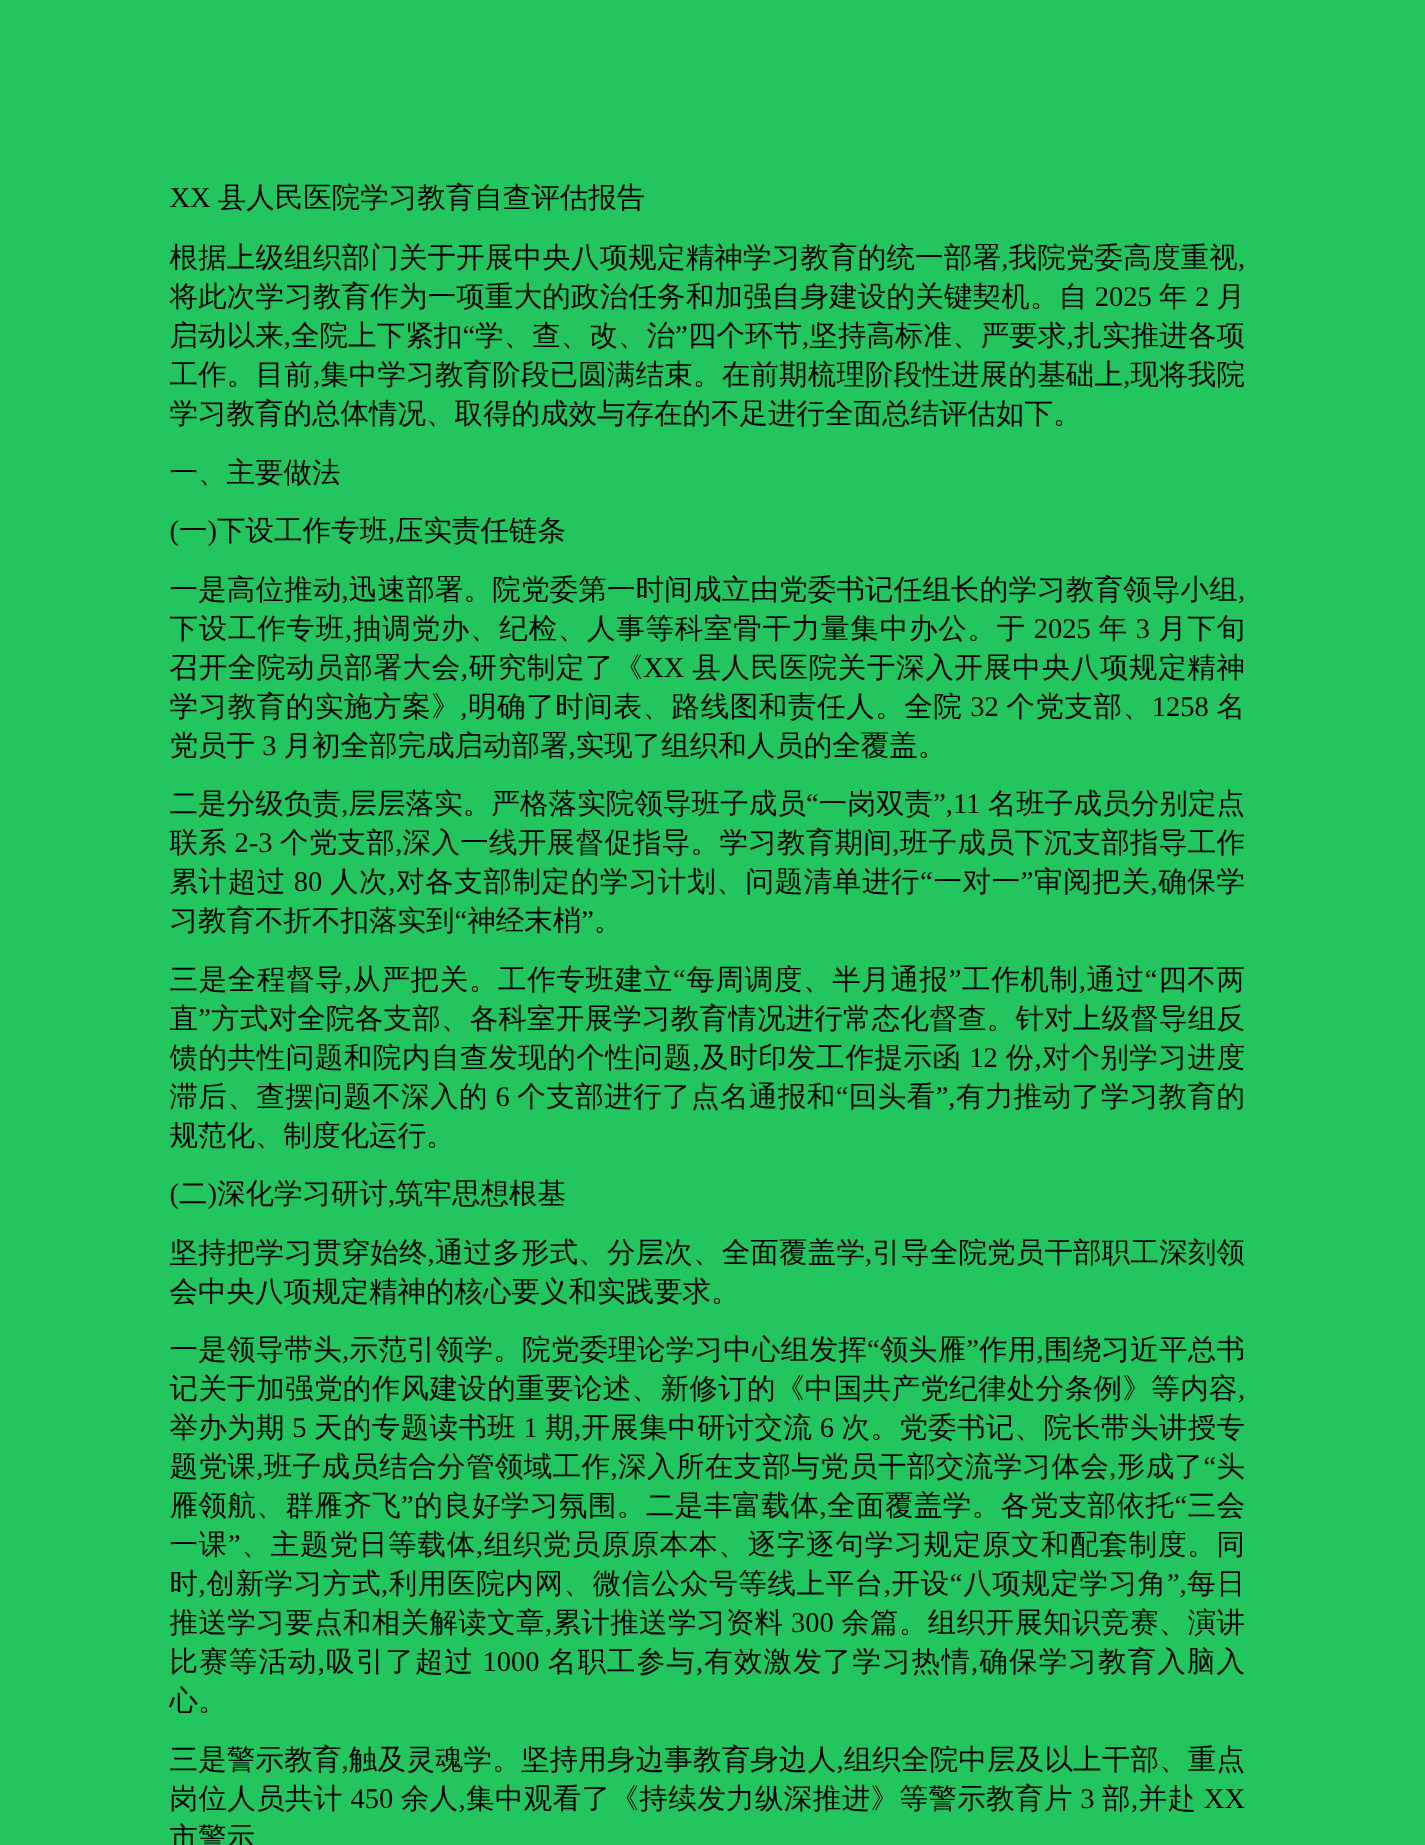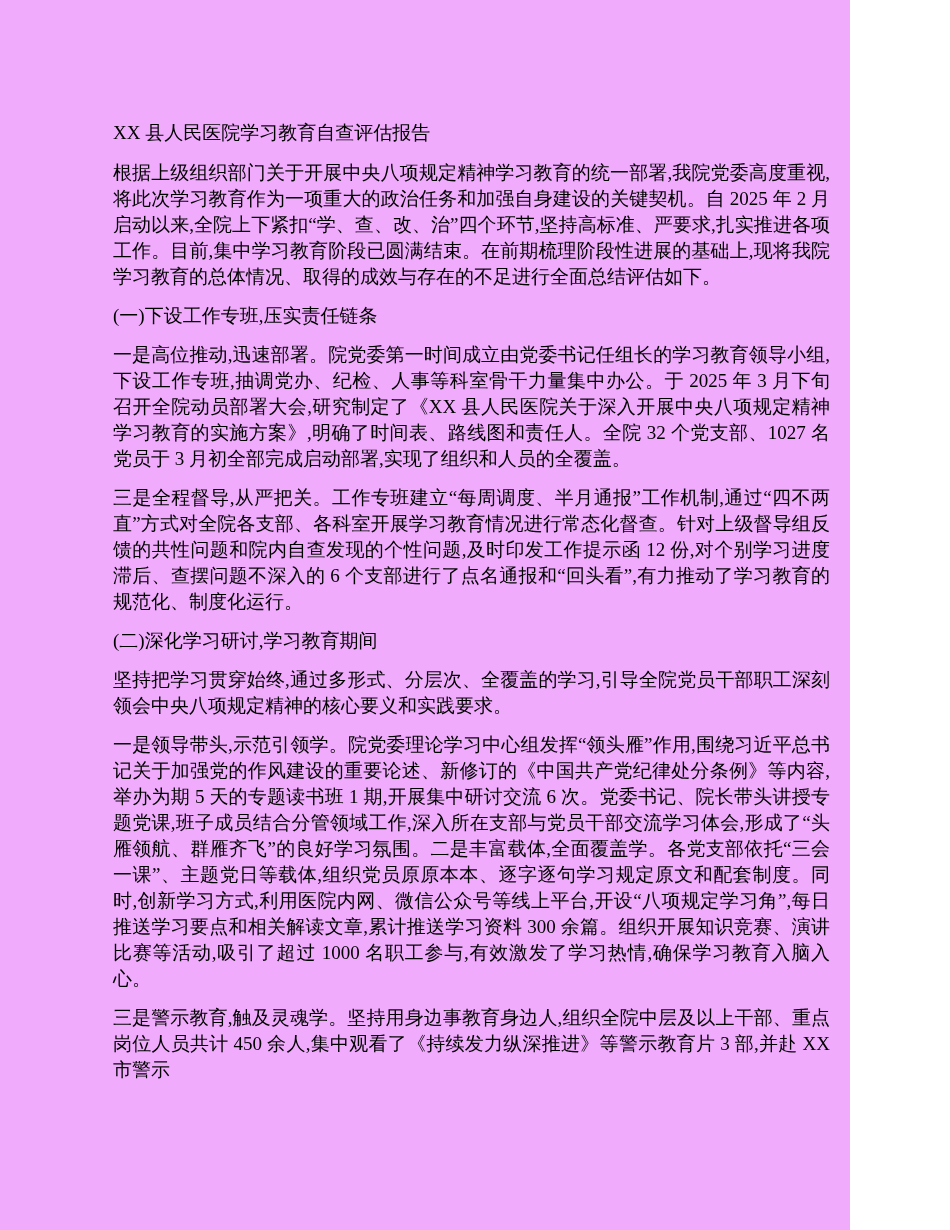--- a/index.html
+++ b/index.html
@@ -2,23 +2,23 @@
 <html><head>
 <meta charset="utf-8">
 <style>
   html, body {
     margin: 0;
     padding: 0;
     background: #ffffff;
   }
   .page {
     position: relative;
-    width: 850px;
+    width: 950px;
     height: 1230px;
-    background: #f0abfc;
+    background: #22c55e;
     overflow: hidden;
     font-family: "Liberation Serif", "DejaVu Serif", serif;
   }
   .content {
     position: absolute;
     left: 113px;
     top: 120px;
     width: 727px;
     color: #000000;
     font-size: 19px;
@@ -44,30 +44,32 @@
 </style>
 </head>
 <body>
 
 <div class="page">
   <div class="content">
     <p class="doc-title">XX 县人民医院学习教育自查评估报告</p>
 
     <p class="doc-para">根据上级组织部门关于开展中央八项规定精神学习教育的统一部署,我院党委高度重视,将此次学习教育作为一项重大的政治任务和加强自身建设的关键契机。自 2025 年 2 月启动以来,全院上下紧扣“学、查、改、治”四个环节,坚持高标准、严要求,扎实推进各项工作。目前,集中学习教育阶段已圆满结束。在前期梳理阶段性进展的基础上,现将我院学习教育的总体情况、取得的成效与存在的不足进行全面总结评估如下。</p>
 
+    <p class="doc-heading">一、主要做法</p>
 
 
     <p class="doc-heading">(一)下设工作专班,压实责任链条</p>
 
-    <p class="doc-para">一是高位推动,迅速部署。院党委第一时间成立由党委书记任组长的学习教育领导小组,下设工作专班,抽调党办、纪检、人事等科室骨干力量集中办公。于 2025 年 3 月下旬召开全院动员部署大会,研究制定了《XX 县人民医院关于深入开展中央八项规定精神学习教育的实施方案》,明确了时间表、路线图和责任人。全院 32 个党支部、1027 名党员于 3 月初全部完成启动部署,实现了组织和人员的全覆盖。</p>
+    <p class="doc-para">一是高位推动,迅速部署。院党委第一时间成立由党委书记任组长的学习教育领导小组,下设工作专班,抽调党办、纪检、人事等科室骨干力量集中办公。于 2025 年 3 月下旬召开全院动员部署大会,研究制定了《XX 县人民医院关于深入开展中央八项规定精神学习教育的实施方案》,明确了时间表、路线图和责任人。全院 32 个党支部、1258 名党员于 3 月初全部完成启动部署,实现了组织和人员的全覆盖。</p>
 
+    <p class="doc-para">二是分级负责,层层落实。严格落实院领导班子成员“一岗双责”,11 名班子成员分别定点联系 2-3 个党支部,深入一线开展督促指导。学习教育期间,班子成员下沉支部指导工作累计超过 80 人次,对各支部制定的学习计划、问题清单进行“一对一”审阅把关,确保学习教育不折不扣落实到“神经末梢”。</p>
 
     <p class="doc-para">三是全程督导,从严把关。工作专班建立“每周调度、半月通报”工作机制,通过“四不两直”方式对全院各支部、各科室开展学习教育情况进行常态化督查。针对上级督导组反馈的共性问题和院内自查发现的个性问题,及时印发工作提示函 12 份,对个别学习进度滞后、查摆问题不深入的 6 个支部进行了点名通报和“回头看”,有力推动了学习教育的规范化、制度化运行。</p>
 
-    <p class="doc-heading">(二)深化学习研讨,学习教育期间</p>
+    <p class="doc-heading">(二)深化学习研讨,筑牢思想根基</p>
 
-    <p class="doc-para">坚持把学习贯穿始终,通过多形式、分层次、全覆盖的学习,引导全院党员干部职工深刻领会中央八项规定精神的核心要义和实践要求。</p>
+    <p class="doc-para">坚持把学习贯穿始终,通过多形式、分层次、全面覆盖学,引导全院党员干部职工深刻领会中央八项规定精神的核心要义和实践要求。</p>
 
     <p class="doc-para">一是领导带头,示范引领学。院党委理论学习中心组发挥“领头雁”作用,围绕习近平总书记关于加强党的作风建设的重要论述、新修订的《中国共产党纪律处分条例》等内容,举办为期 5 天的专题读书班 1 期,开展集中研讨交流 6 次。党委书记、院长带头讲授专题党课,班子成员结合分管领域工作,深入所在支部与党员干部交流学习体会,形成了“头雁领航、群雁齐飞”的良好学习氛围。二是丰富载体,全面覆盖学。各党支部依托“三会一课”、主题党日等载体,组织党员原原本本、逐字逐句学习规定原文和配套制度。同时,创新学习方式,利用医院内网、微信公众号等线上平台,开设“八项规定学习角”,每日推送学习要点和相关解读文章,累计推送学习资料 300 余篇。组织开展知识竞赛、演讲比赛等活动,吸引了超过 1000 名职工参与,有效激发了学习热情,确保学习教育入脑入心。</p>
 
     <p class="doc-para">三是警示教育,触及灵魂学。坚持用身边事教育身边人,组织全院中层及以上干部、重点岗位人员共计 450 余人,集中观看了《持续发力纵深推进》等警示教育片 3 部,并赴 XX 市警示</p>
   </div>
 </div>
 
 </body></html>

